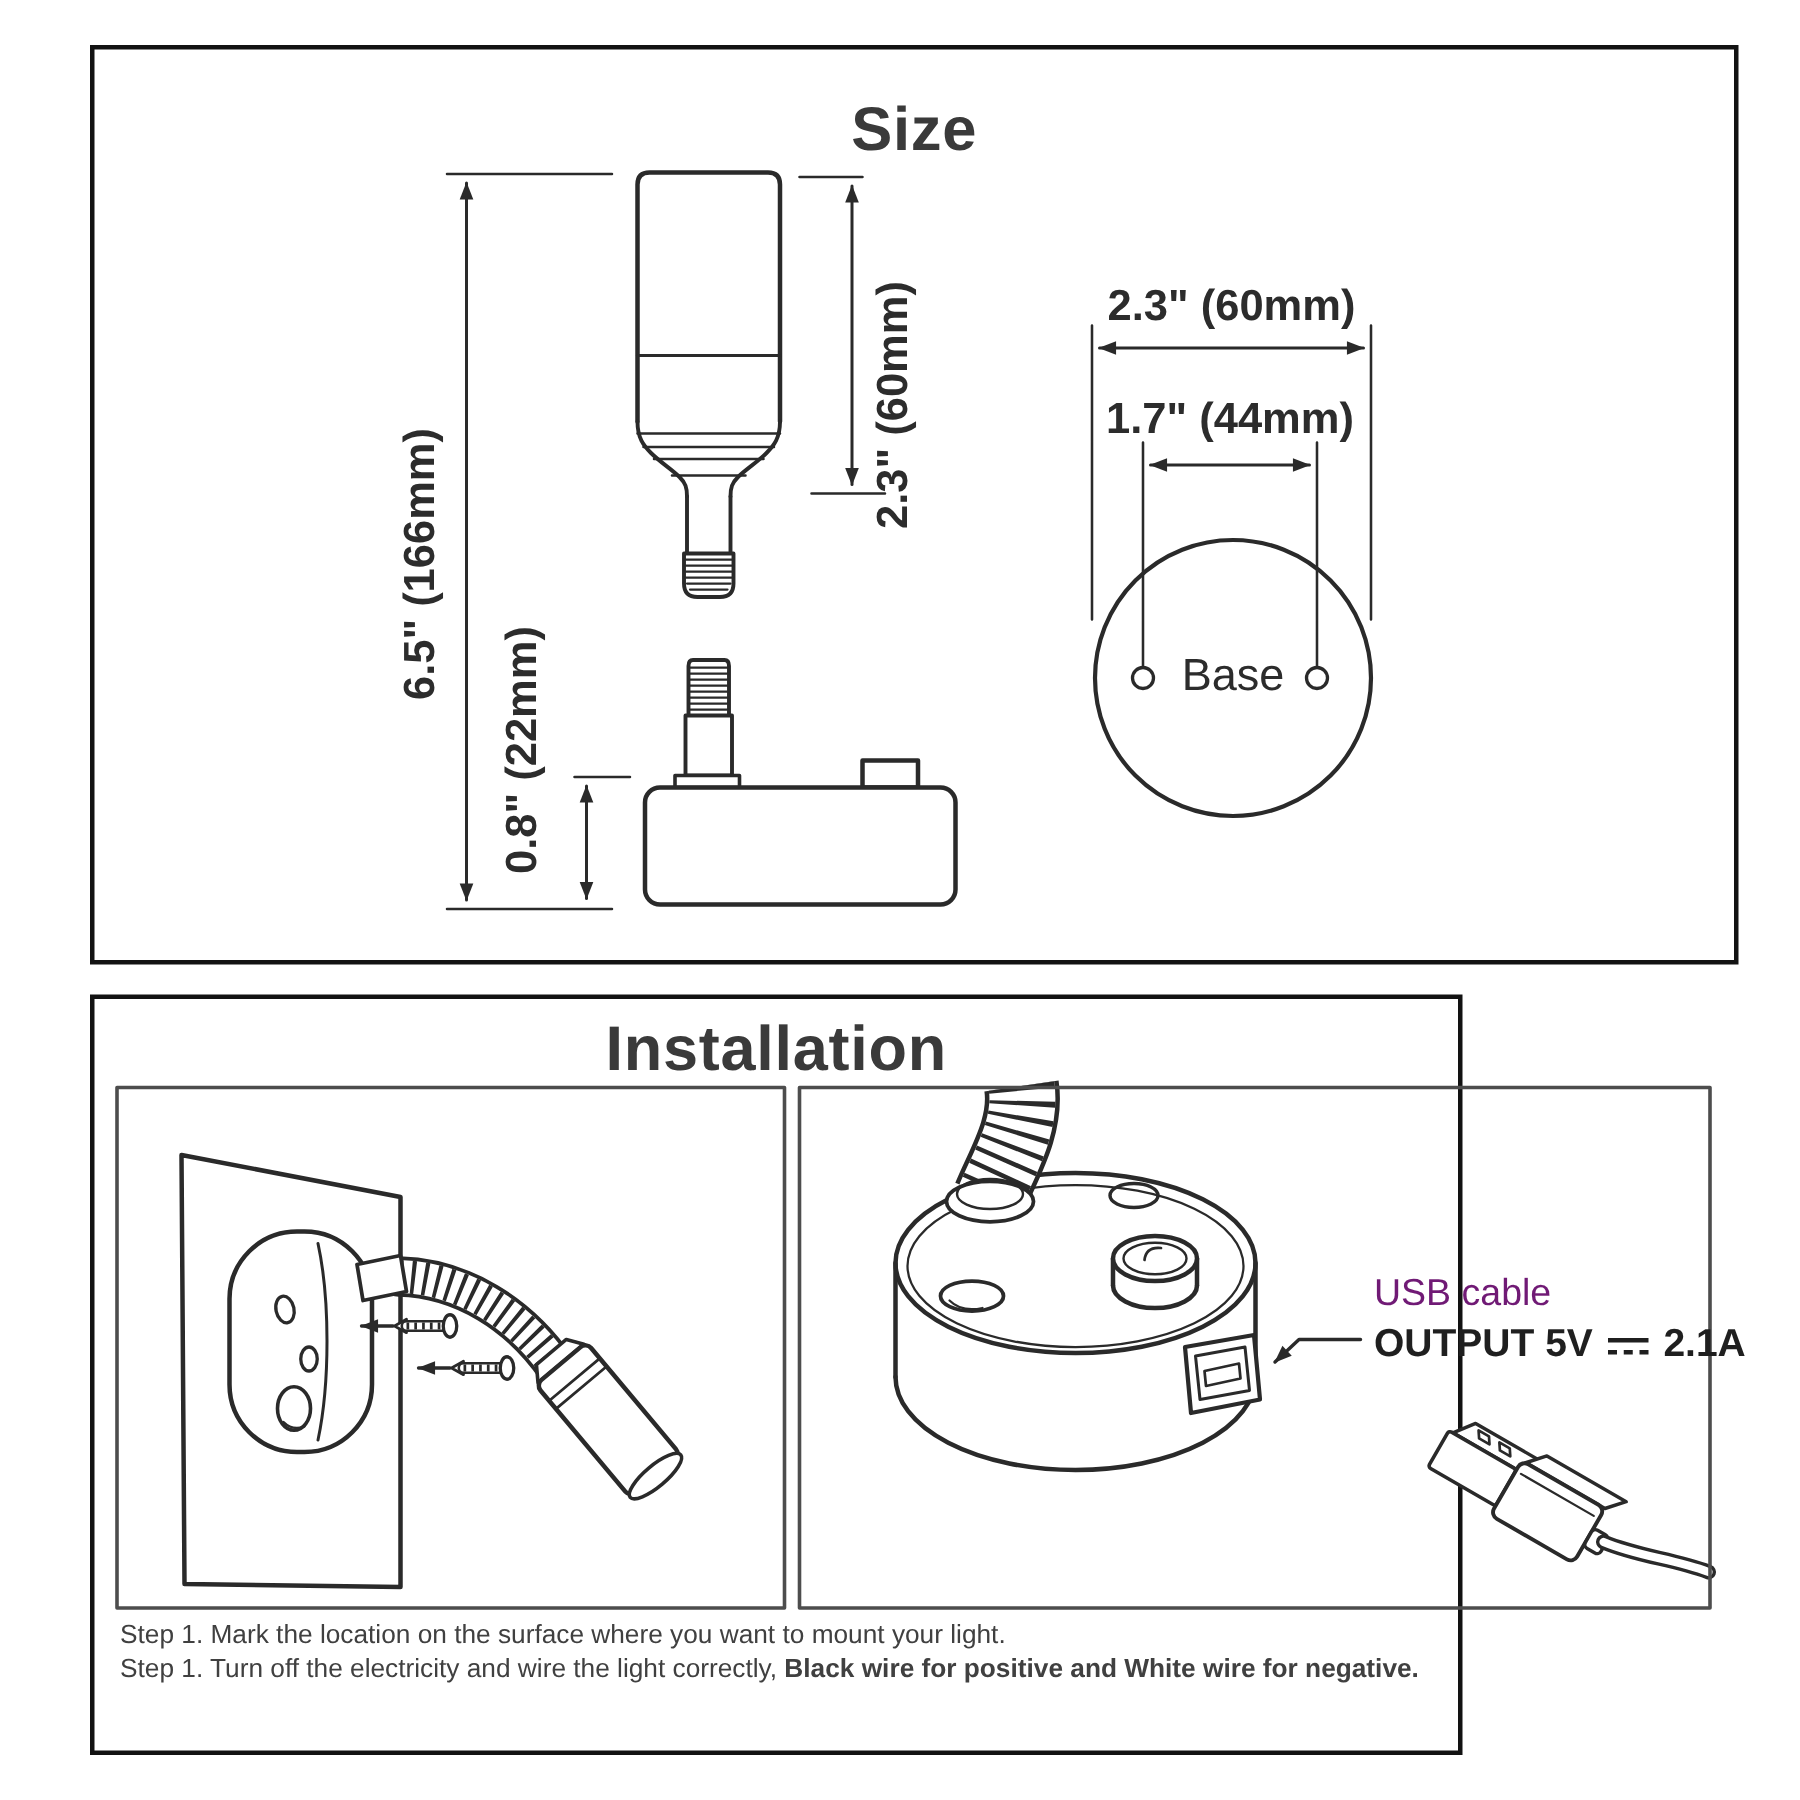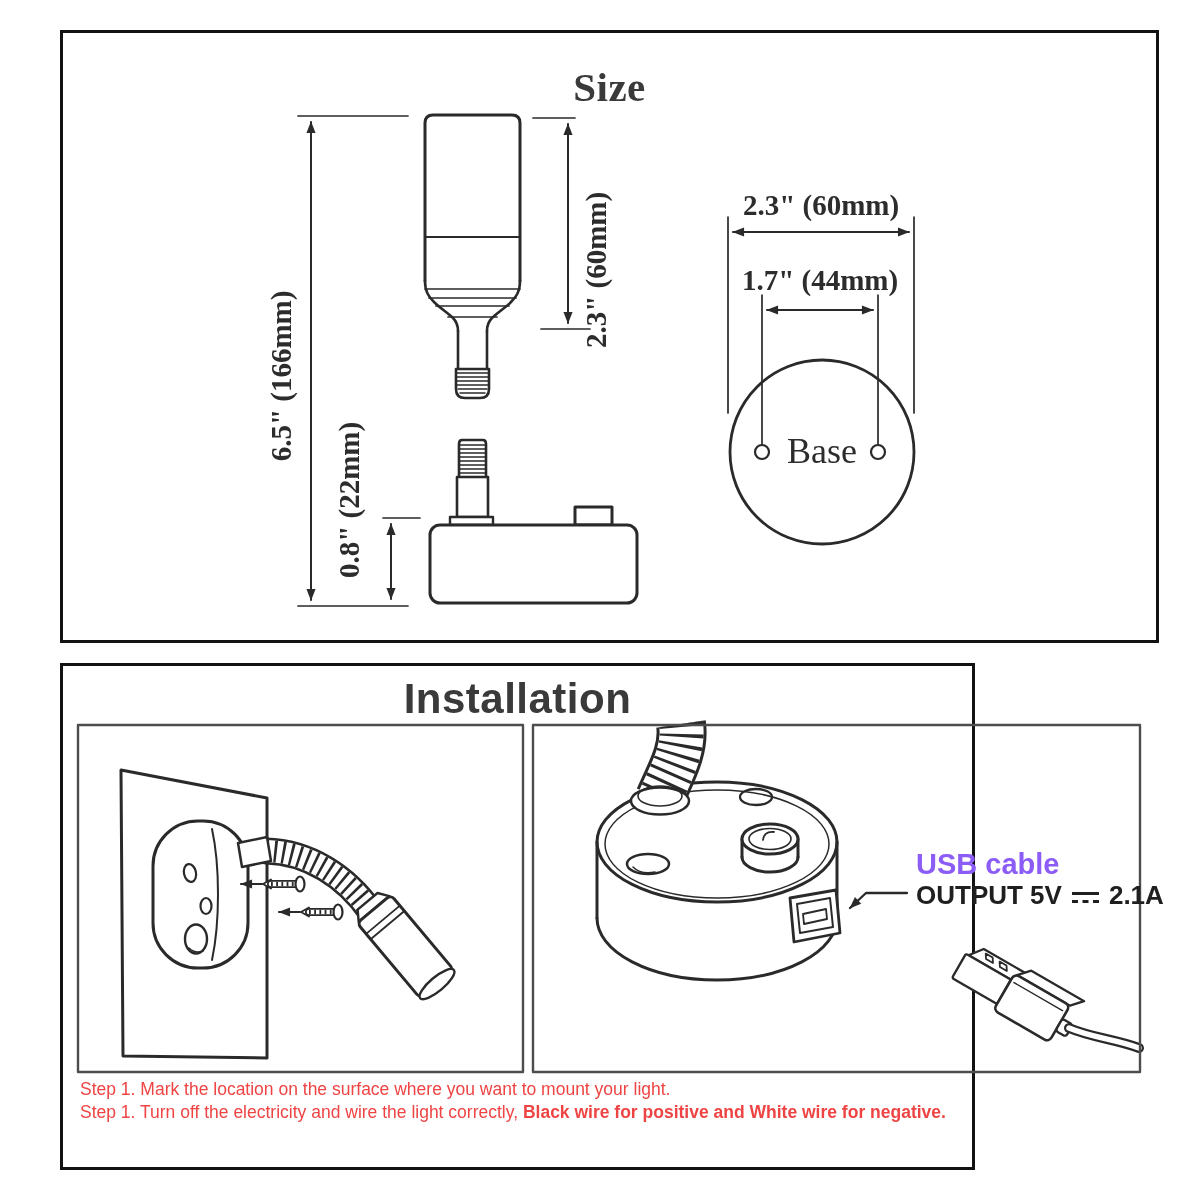--- a/index.html
+++ b/index.html
@@ -1,39 +1,39 @@
 <!DOCTYPE html>
 <html><head>
 <meta charset="utf-8">
 <style>
   *{margin:0;padding:0;box-sizing:border-box;}
   html,body{width:1200px;height:1200px;background:#ffffff;
     font-family:"Liberation Sans",sans-serif;position:relative;overflow:hidden;}
   .panel{position:absolute;border:3px solid #121212;background:#fff;}
-  .size-panel{left:60px;top:30px;width:1099px;height:613px;font-family:Liberation Serif, serif;}
+  .size-panel{left:60px;top:30px;width:1099px;height:613px;}
   .install-panel{left:60px;top:663px;width:915px;height:507px;}
   .panel-title{position:absolute;left:0;width:100%;text-align:center;
     font-weight:700;color:#3a3a3a;letter-spacing:.5px;}
   .size-panel .panel-title{top:30px;font-size:41px;}
   .install-panel .panel-title{top:9px;font-size:42px;}
   svg.draw{position:absolute;left:0;top:0;display:block;}
   .dim-label{position:absolute;font-size:29px;font-weight:700;color:#2c2c2c;
     white-space:nowrap;transform:translate(-50%,-50%);}
   .dim-label.rot{transform:translate(-50%,-50%) rotate(-90deg);}
-  .base-label{position:absolute;font-size:36px;font-weight:500;color:#2c2c2c;
+  .base-label{position:absolute;font-size:30px;font-weight:500;color:#2c2c2c;
     white-space:nowrap;transform:translate(-50%,-50%);}
-  .usb-cable-label{position:absolute;left:853px;top:182px;font-size:29px;
-    font-weight:700;color:#8b5cf6;white-space:nowrap;}
+  .usb-cable-label{position:absolute;left:853px;top:182px;font-size:25px;
+    font-weight:400;color:#701a75;white-space:nowrap;}
   .usb-output-label{position:absolute;left:853px;top:214px;font-size:26px;
     font-weight:700;color:#1f1f1f;display:flex;align-items:center;gap:10px;white-space:nowrap;}
   .dc{display:inline-flex;flex-direction:column;gap:4.5px;padding-top:4px;}
   .dc i{display:block;width:27px;height:0;border-top:3.5px solid #1f1f1f;}
   .dc i.dash{border-top-style:dashed;}
   .steps{position:absolute;left:17px;top:412px;width:1050px;font-size:17.5px;
-    color:#ef4444;line-height:23.4px;font-weight:400;}
+    color:#404040;line-height:23.4px;font-weight:400;}
   .steps b{font-weight:700;}
 </style>
 </head>
 <body>
 
 <section class="panel size-panel">
   <h2 class="panel-title">Size</h2>
 
   <svg class="draw" width="1093" height="607" viewBox="0 0 1093 607">
     <defs>

